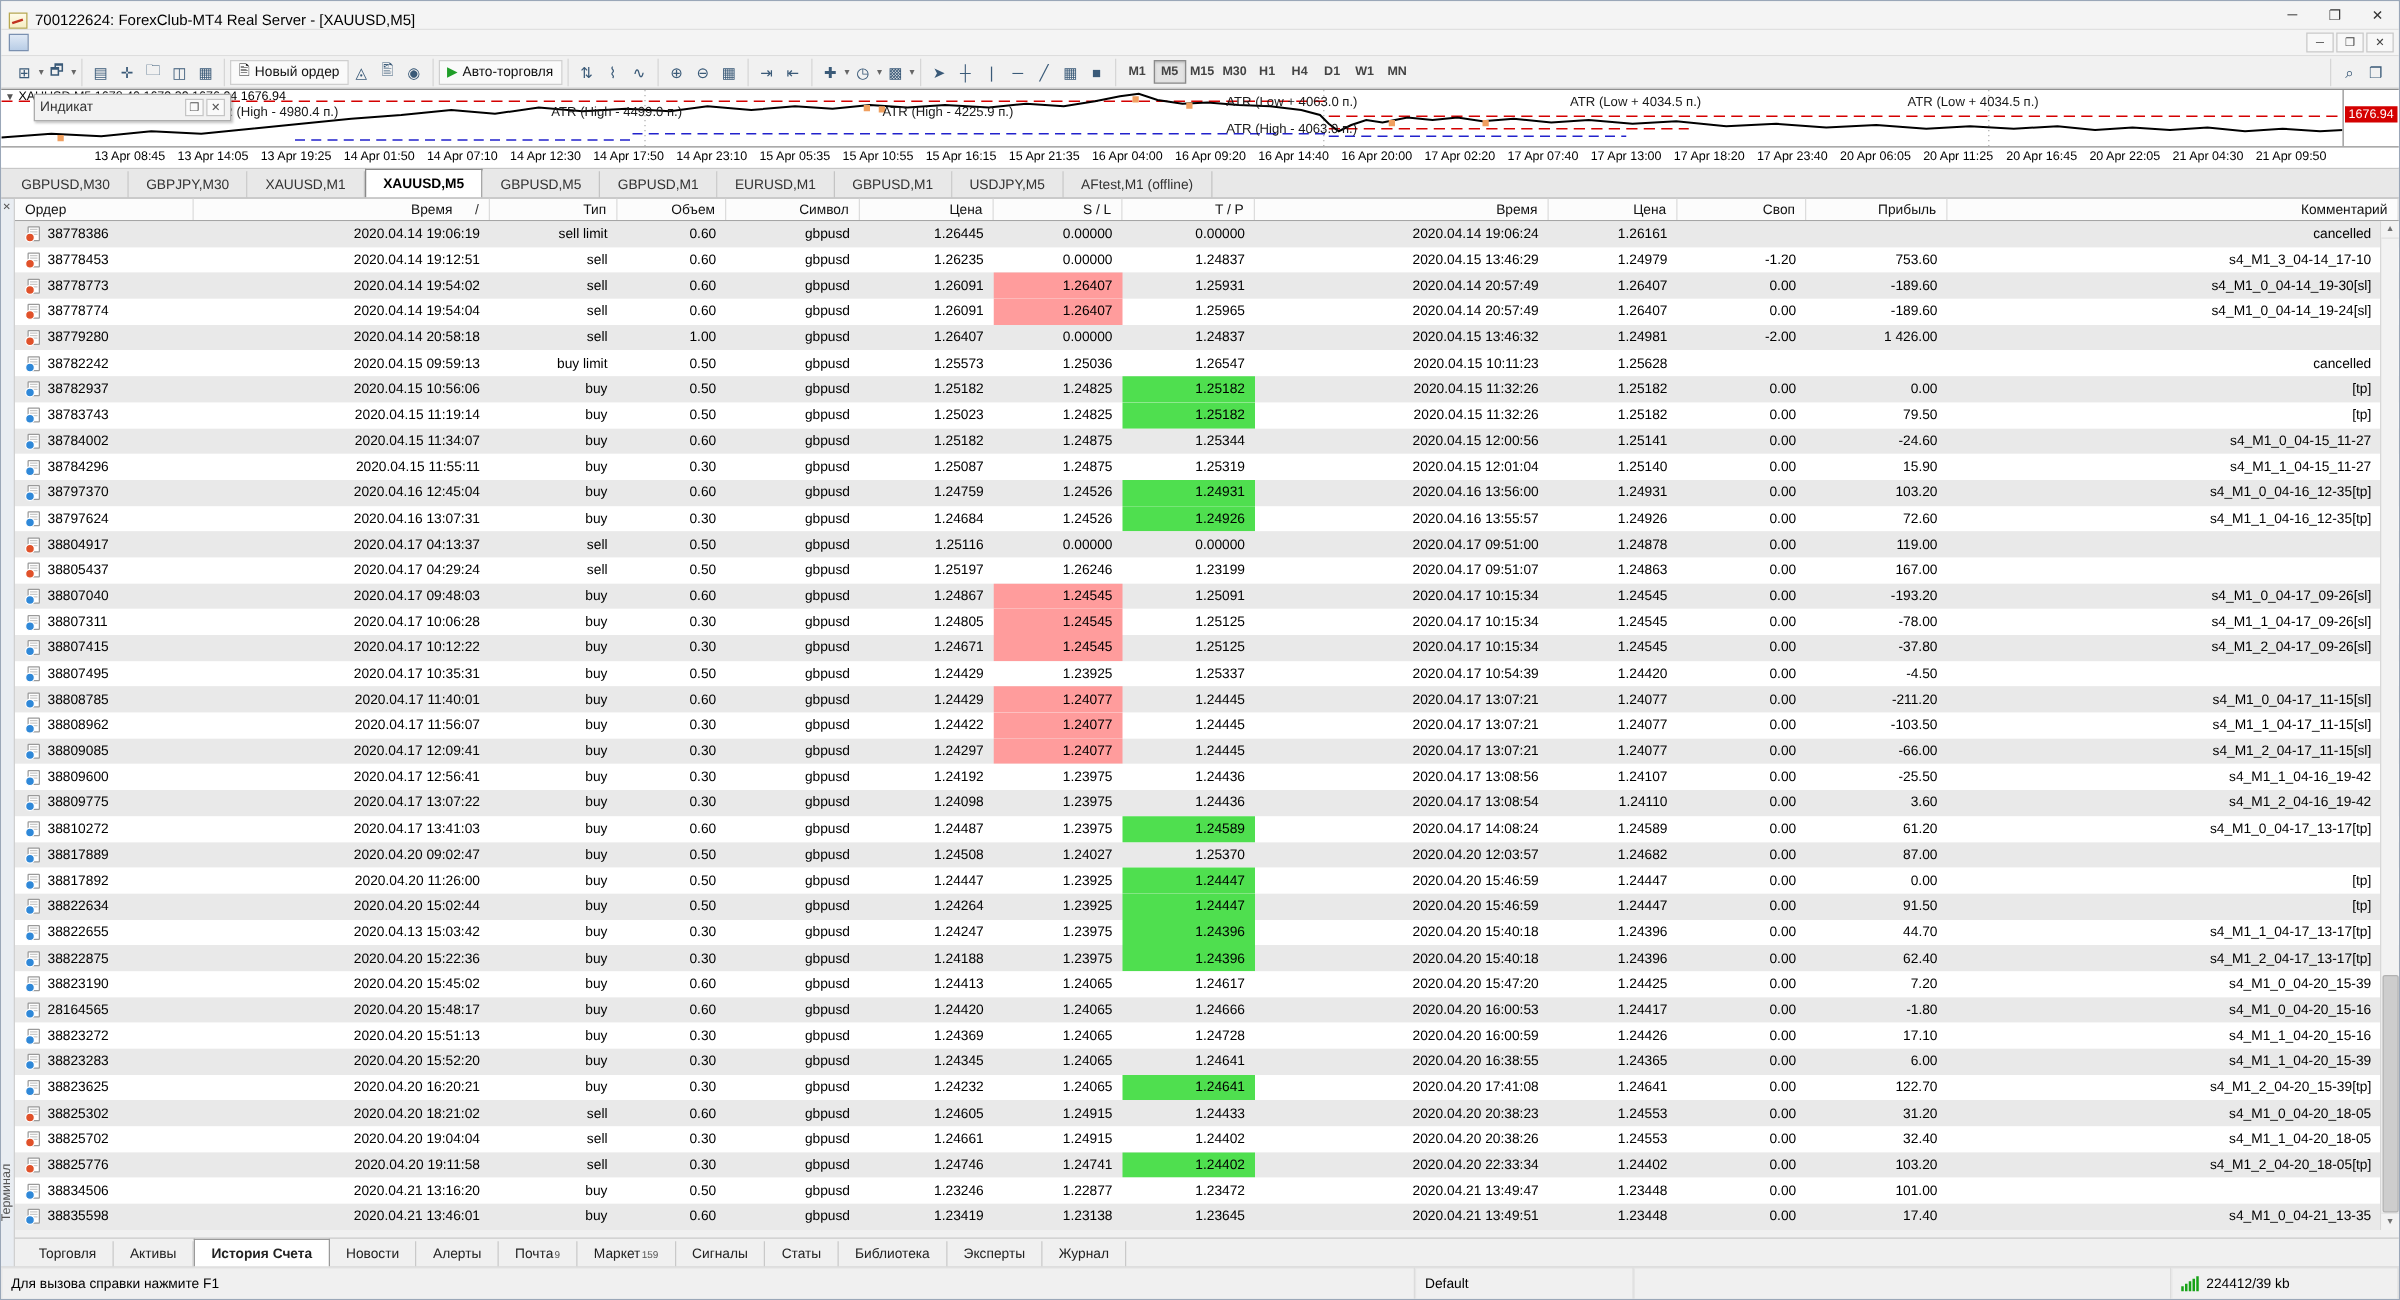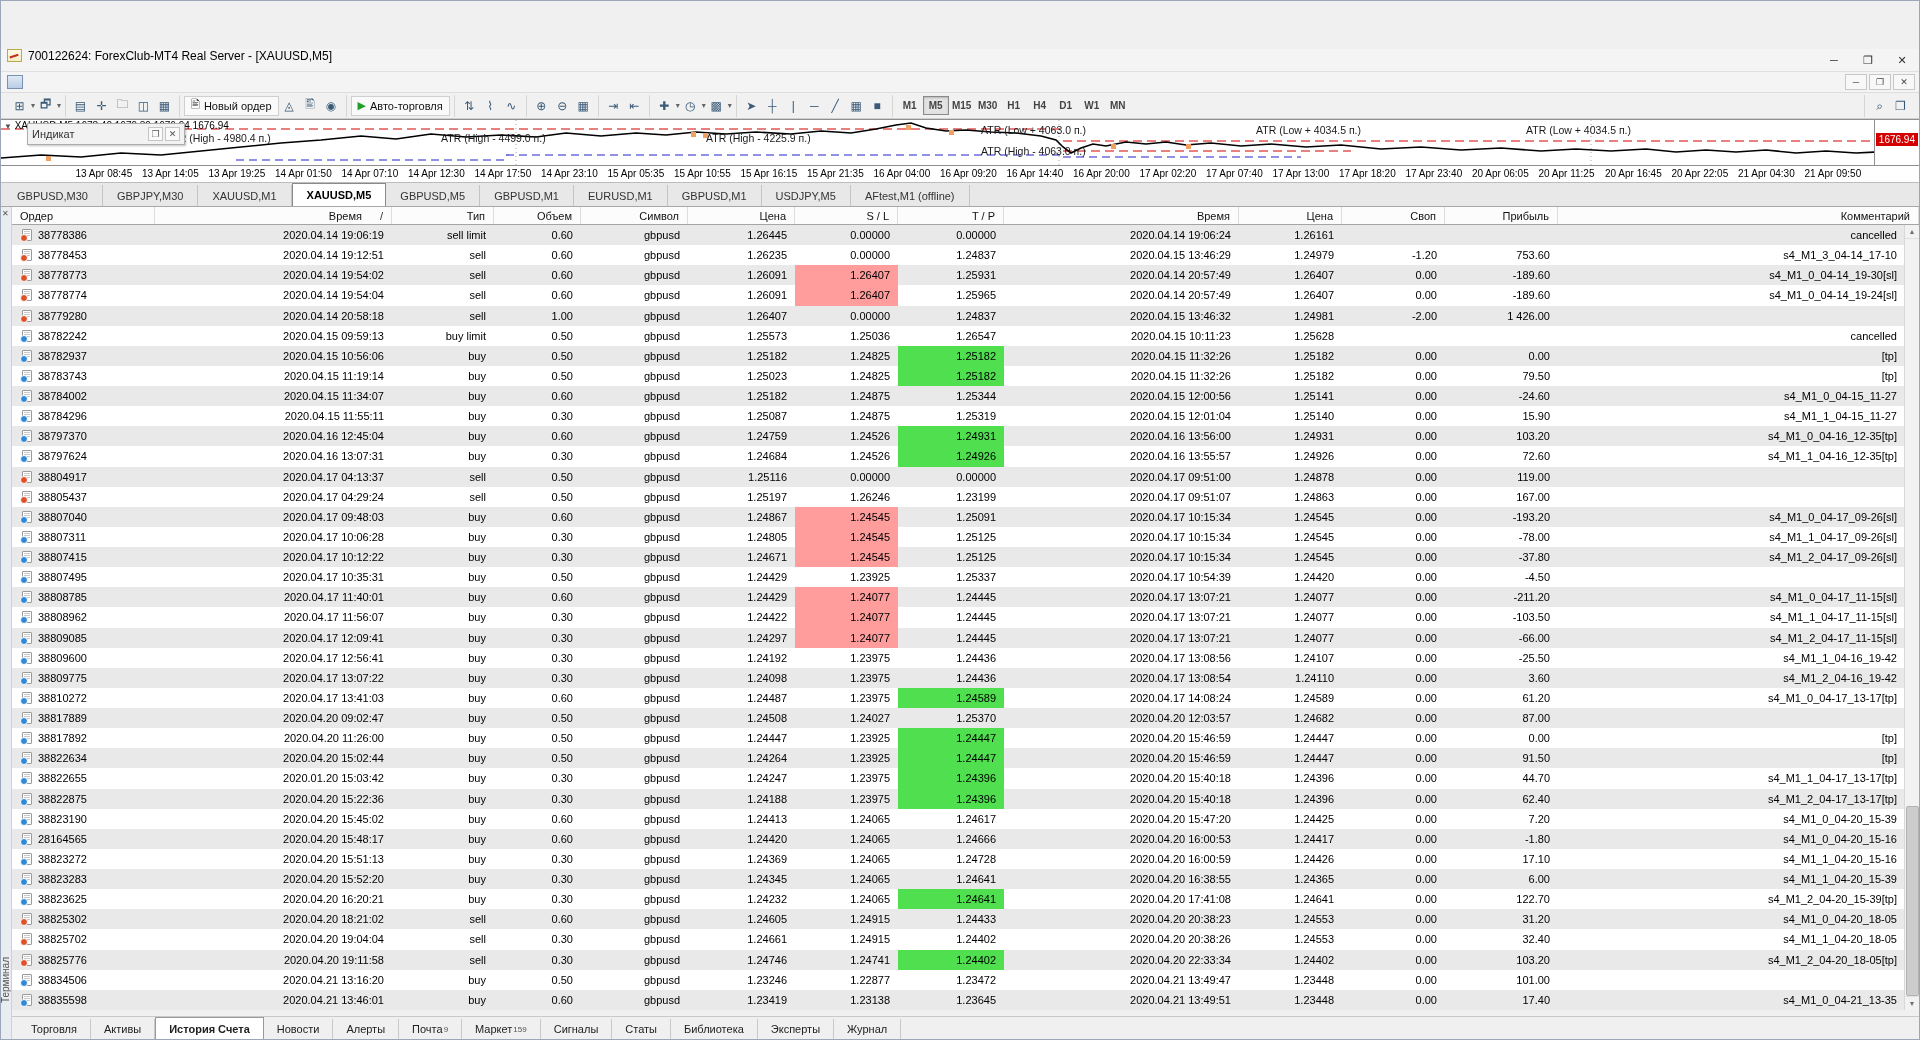--- a/index.html
+++ b/index.html
@@ -1,20 +1,20 @@
 <!DOCTYPE html>
 <html><head>
 <meta charset="utf-8">
 <style>
   *{margin:0;padding:0;box-sizing:border-box;}
   html,body{width:1920px;height:1040px;overflow:hidden;font-family:"Liberation Sans",sans-serif;background:#e9e9e9;color:#000;}
   .app{width:1920px;height:1040px;display:flex;flex-direction:column;border:1px solid #9aa7b8;background:#f0f0f0;}
 
   
-  .titlebar{height:23px;display:flex;align-items:flex-start;background:#f4f4f4;border-bottom:1px solid #e0e0e0;padding-left:6px;flex:none;margin-top:48px;}
+  .titlebar{height:23px;display:flex;align-items:flex-end;background:#f4f4f4;border-bottom:1px solid #e0e0e0;padding-left:6px;flex:none;}
   .logo{width:15px;height:13px;background:linear-gradient(#fffbe8,#f6edc4);border:1px solid #b8a850;position:relative;margin-right:6px;}
   .logo:after{content:"";position:absolute;left:2px;top:5px;width:9px;height:3px;border-top:2px solid #c03020;transform:rotate(-18deg);}
   .title-text{font-size:12px;}
   .win-controls{margin-left:auto;display:flex;height:100%;}
   .win-btn{width:34px;height:100%;display:flex;align-items:center;justify-content:center;font-size:11px;color:#333;}
 
   
   .menubar{height:21px;display:flex;align-items:center;background:#f4f4f4;border-bottom:1px solid #ddd;padding-left:4px;flex:none;}
   .menu-docicon{width:16px;height:14px;border:1px solid #7a90b0;background:linear-gradient(#dfe9f5,#b9cde6);margin:0 6px 0 2px;}
   .menu-item{font-size:12px;padding:2px 9px;margin-top:44px;}
@@ -805,21 +805,21 @@
             <span class="cc">1.24447</span>
             <span class="cc">0.00</span>
             <span class="cc">91.50</span>
             <span class="cc cmt">[tp]</span>
           </div>
           <div class="hrow">
             <span class="cc left">
               <span class="doc buy"></span>
               <span>38822655</span>
             </span>
-            <span class="cc">2020.01.20 15:03:42</span>
+            <span class="cc">2020.04.13 15:03:42</span>
             <span class="cc">buy</span>
             <span class="cc">0.30</span>
             <span class="cc">gbpusd</span>
             <span class="cc">1.24247</span>
             <span class="cc">1.23975</span>
             <span class="cc hl-green">1.24396</span>
             <span class="cc">2020.04.20 15:40:18</span>
             <span class="cc">1.24396</span>
             <span class="cc">0.00</span>
             <span class="cc">44.70</span>
@@ -1040,13 +1040,28 @@
           <span class="ttab">Маркет<sub>159</sub></span>
           <span class="ttab">Сигналы</span>
           <span class="ttab">Статы</span>
           <span class="ttab">Библиотека</span>
           <span class="ttab">Эксперты</span>
           <span class="ttab">Журнал</span>
         </div>
     </div>
   </div>
 
+  <div class="statusbar">
+    <div class="sb-sec">Для вызова справки нажмите F1</div>
+    <div class="sb-sec">Default</div>
+    <div class="sb-sec"></div>
+    <div class="sb-sec right">
+      <span class="bars">
+          <i></i>
+          <i></i>
+          <i></i>
+          <i></i>
+          <i></i>
+        </span>
+      <span>224412/39 kb</span>
+    </div>
+  </div>
 </div>
 
 </body></html>

